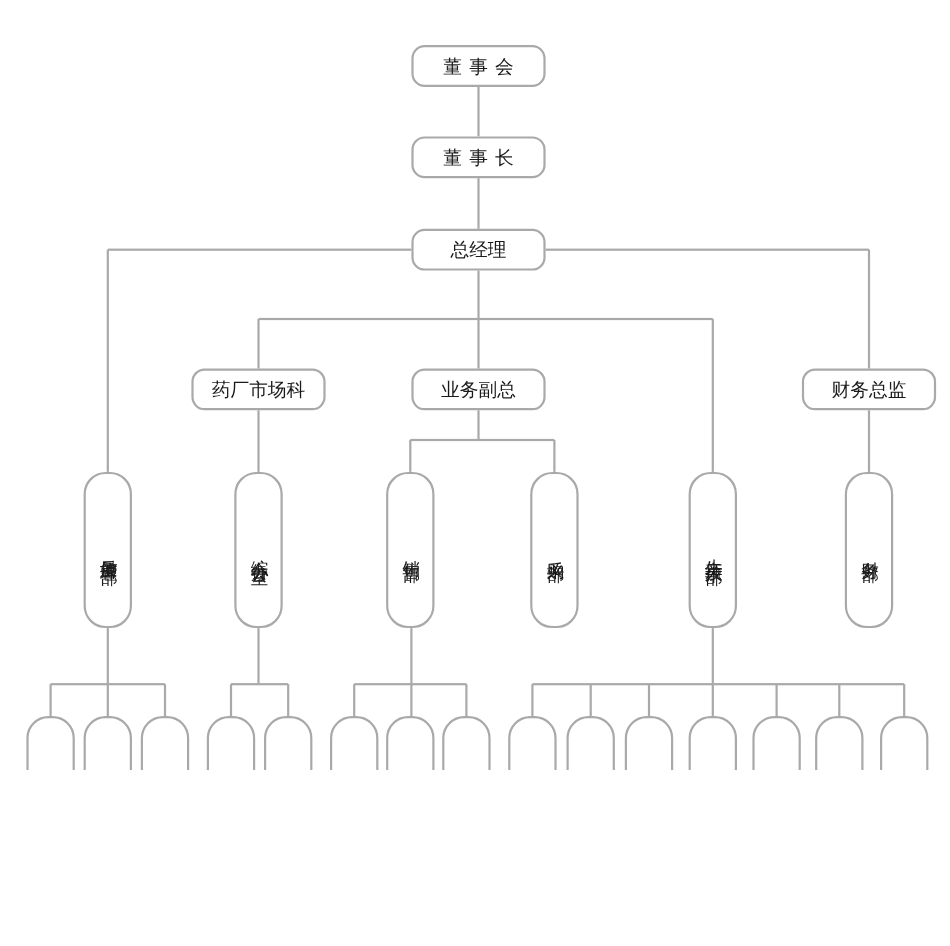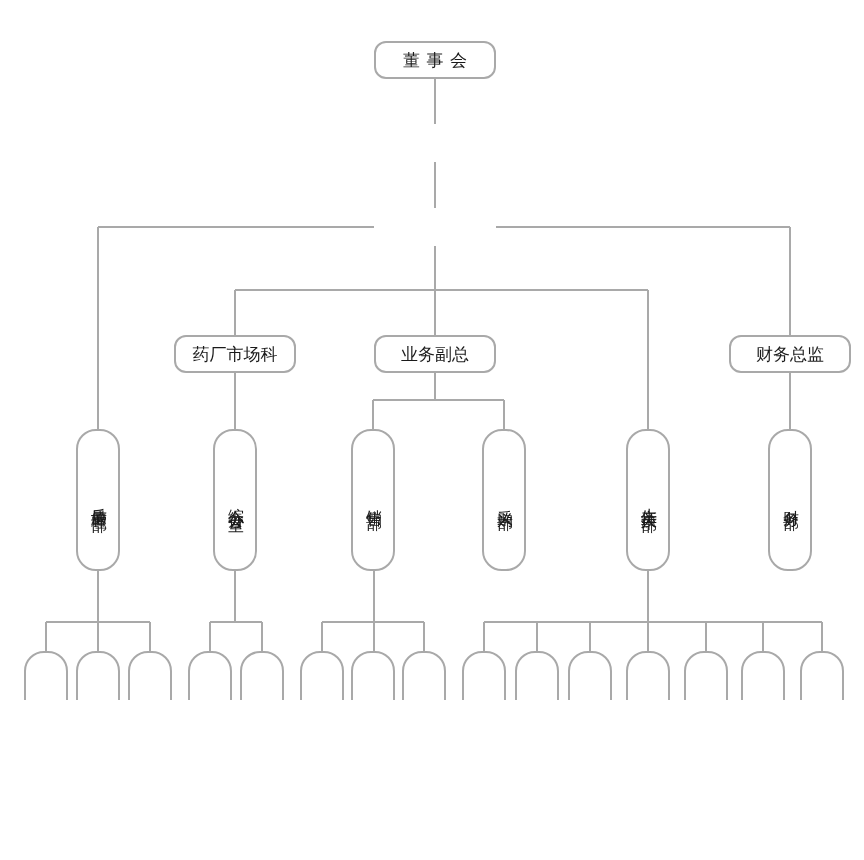--- a/index.html
+++ b/index.html
@@ -1,20 +1,20 @@
 <!DOCTYPE html>
 <html><head>
 <meta charset="utf-8">
 <style>
   html,body{margin:0;padding:0;background:#ffffff;}
   #canvas{
     position:relative;
     width:864px;height:700px;
     background:#ffffff;
-    font-family:Liberation Mono, monospace;
+    font-family:Liberation Serif, serif;
     color:#1a1a1a;
     overflow:hidden;
   }
   
   .hnode{
     position:absolute;
     width:122px;height:38px;
     border:2px solid #a9a9a9;
     border-radius:12px;
     background:#ffffff;
@@ -97,20 +97,26 @@
   <i class="vl" style="left:483px;top:622px;height:29px"></i>
   <i class="vl" style="left:536px;top:622px;height:29px"></i>
   <i class="vl" style="left:589px;top:622px;height:29px"></i>
   <i class="vl" style="left:705px;top:622px;height:29px"></i>
   <i class="vl" style="left:762px;top:622px;height:29px"></i>
   <i class="vl" style="left:821px;top:622px;height:29px"></i>
 
   <div class="hnode spread" style="left:374px;top:41px">
       <span>董事会</span>
     </div>
+  <div class="hnode spread" style="left:374px;top:124px">
+      <span>董事长</span>
+    </div>
+  <div class="hnode" style="left:374px;top:208px">
+      <span>总经理</span>
+    </div>
   <div class="hnode" style="left:174px;top:335px">
       <span>药厂市场科</span>
     </div>
   <div class="hnode" style="left:374px;top:335px">
       <span>业务副总</span>
     </div>
   <div class="hnode" style="left:729px;top:335px">
       <span>财务总监</span>
     </div>
 

